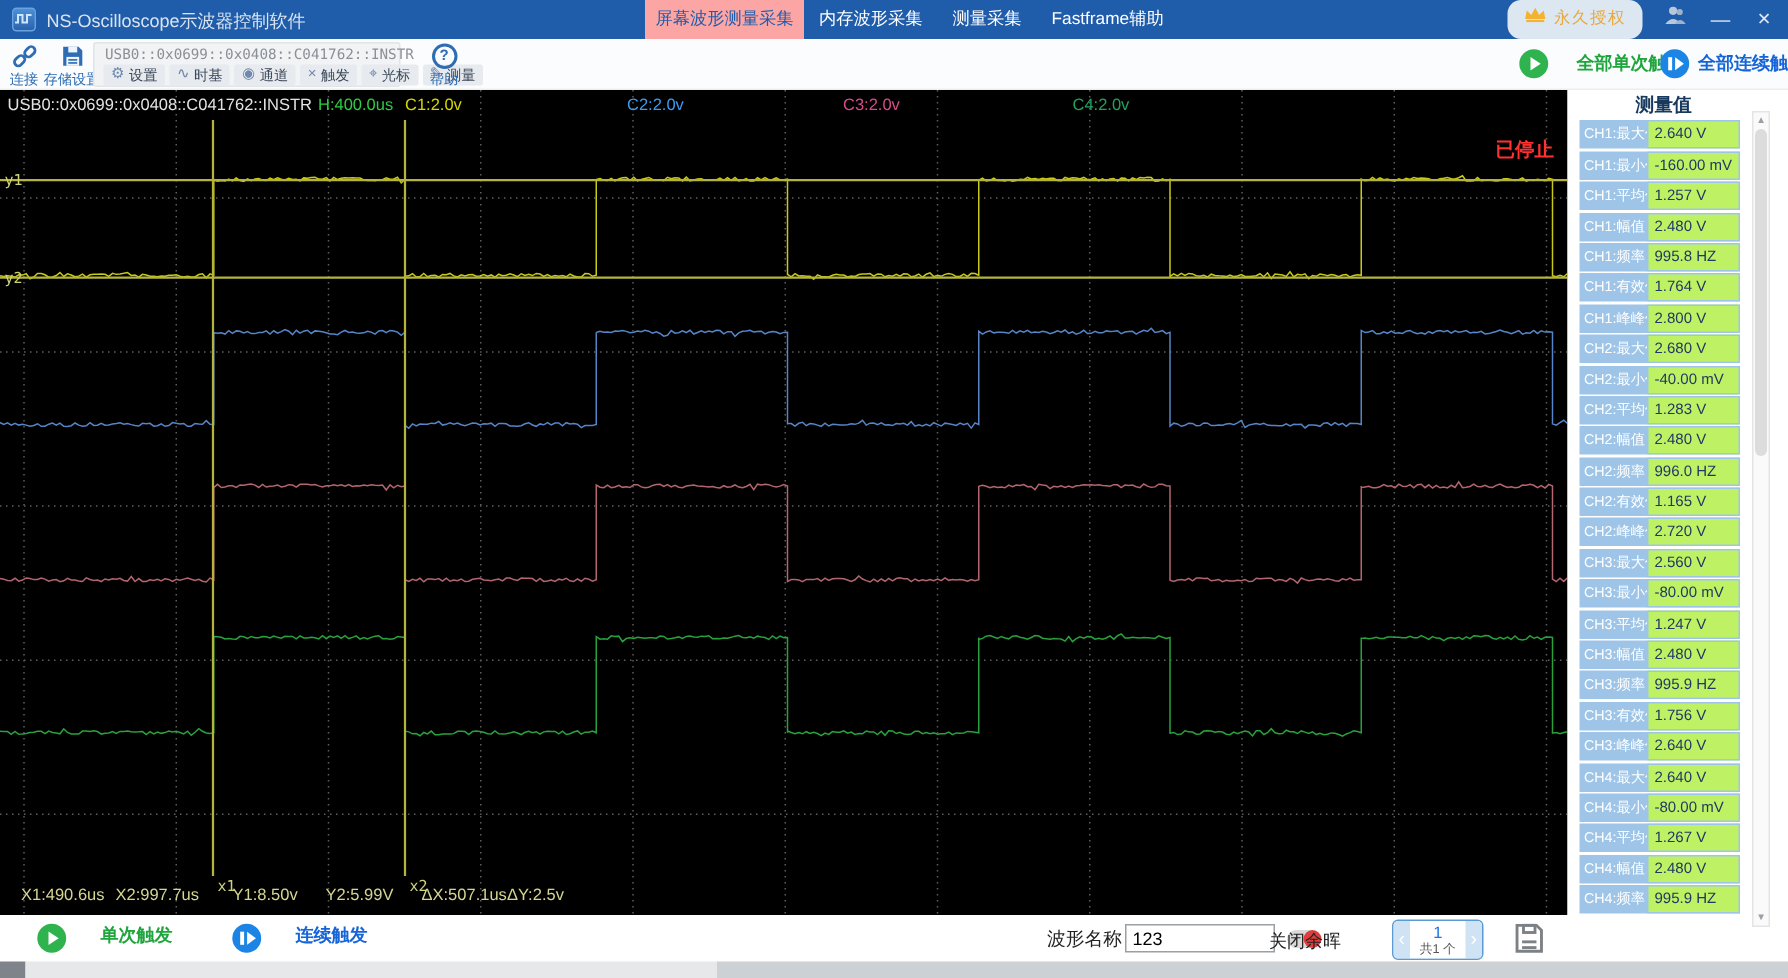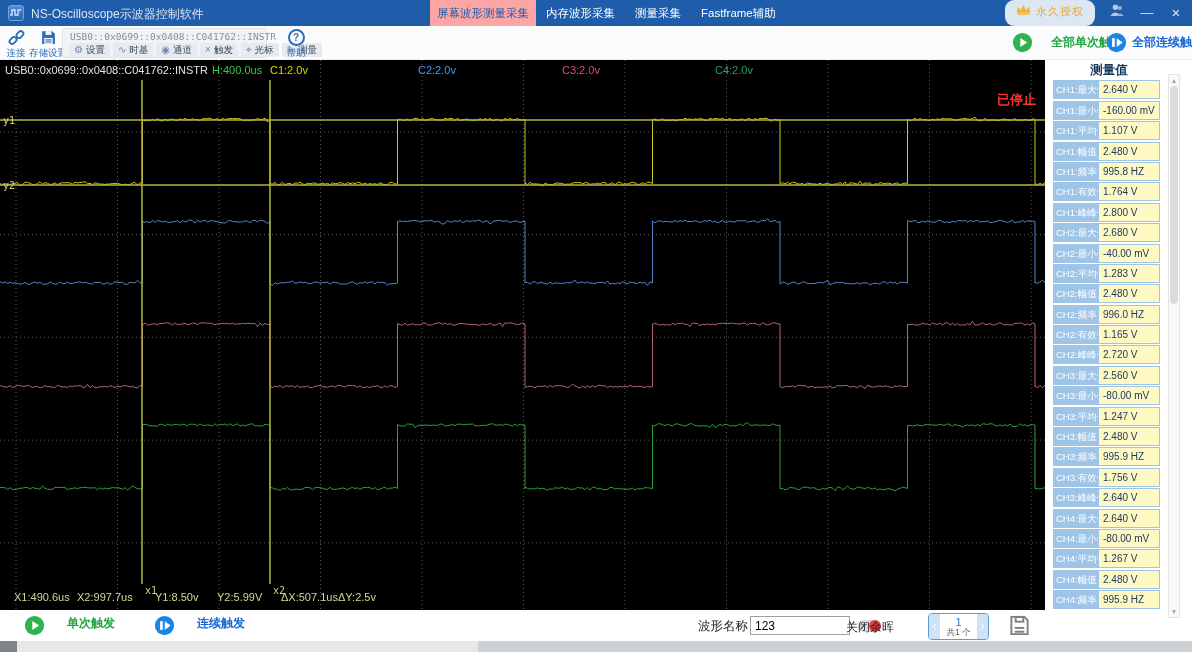--- a/index.html
+++ b/index.html
@@ -41,21 +41,21 @@
   .plabel{position:absolute;top:4px;font-size:11px;white-space:nowrap;}
   .status{position:absolute;left:997px;top:3px;font-size:13px;font-weight:bold;color:#ff3030;margin-top:28px;}
   .readout{position:absolute;top:531px;font-size:11px;color:#d6d692;white-space:nowrap;}
   
   .panel{position:absolute;left:1045px;top:60px;width:147px;height:581px;background:#fff;}
   .ptitle{margin-top:2px;width:128px;text-align:center;font-size:12.5px;font-weight:bold;color:#17395e;}
   .rows{position:absolute;left:0;top:19px;}
   .mrow{display:flex;margin:1.4px 0 0 8px;height:19px;}
   .mlabel{width:45px;background:#9ec5e8;color:#fff;font-size:9.5px;line-height:19px;padding-left:3px;
           box-sizing:border-box;white-space:nowrap;overflow:hidden;}
-  .mval{width:62px;background:#fef9c3;border:1px solid #9ec5e8;color:#1f3864;font-size:10px;line-height:17px;
+  .mval{width:62px;background:#bef264;border:1px solid #9ec5e8;color:#1f3864;font-size:10px;line-height:17px;
         padding-left:4px;box-sizing:border-box;white-space:nowrap;}
   .scroll{position:absolute;left:123px;top:14px;width:12px;height:544px;background:#fafafa;
           border:1px solid #e4e4e4;box-sizing:border-box;cursor:pointer;}
   .sarrow{position:absolute;left:0;width:10px;text-align:center;font-size:6.5px;color:#9aa0a6;}
   .sarrow.up{top:2px;} .sarrow.down{bottom:2px;}
   .sthumb{position:absolute;left:1px;top:11px;width:8px;height:218px;background:#dcdcdc;border-radius:4px;}
   
   .bottombar{position:absolute;left:0;top:610px;width:1045px;height:31px;background:#fff;}
   .trigbtn2{position:absolute;top:5px;display:flex;align-items:flex-start;gap:22px;cursor:pointer;}
   .t12{font-size:12px;font-weight:bold;}
@@ -251,21 +251,21 @@
         <div class="mrow">
           <span class="mlabel">CH1:最大值</span>
           <span class="mval">2.640 V</span>
         </div>
         <div class="mrow">
           <span class="mlabel">CH1:最小值</span>
           <span class="mval">-160.00 mV</span>
         </div>
         <div class="mrow">
           <span class="mlabel">CH1:平均值</span>
-          <span class="mval">1.107 V</span>
+          <span class="mval">1.257 V</span>
         </div>
         <div class="mrow">
           <span class="mlabel">CH1:幅值</span>
           <span class="mval">2.480 V</span>
         </div>
         <div class="mrow">
           <span class="mlabel">CH1:频率</span>
           <span class="mval">995.8 HZ</span>
         </div>
         <div class="mrow">

